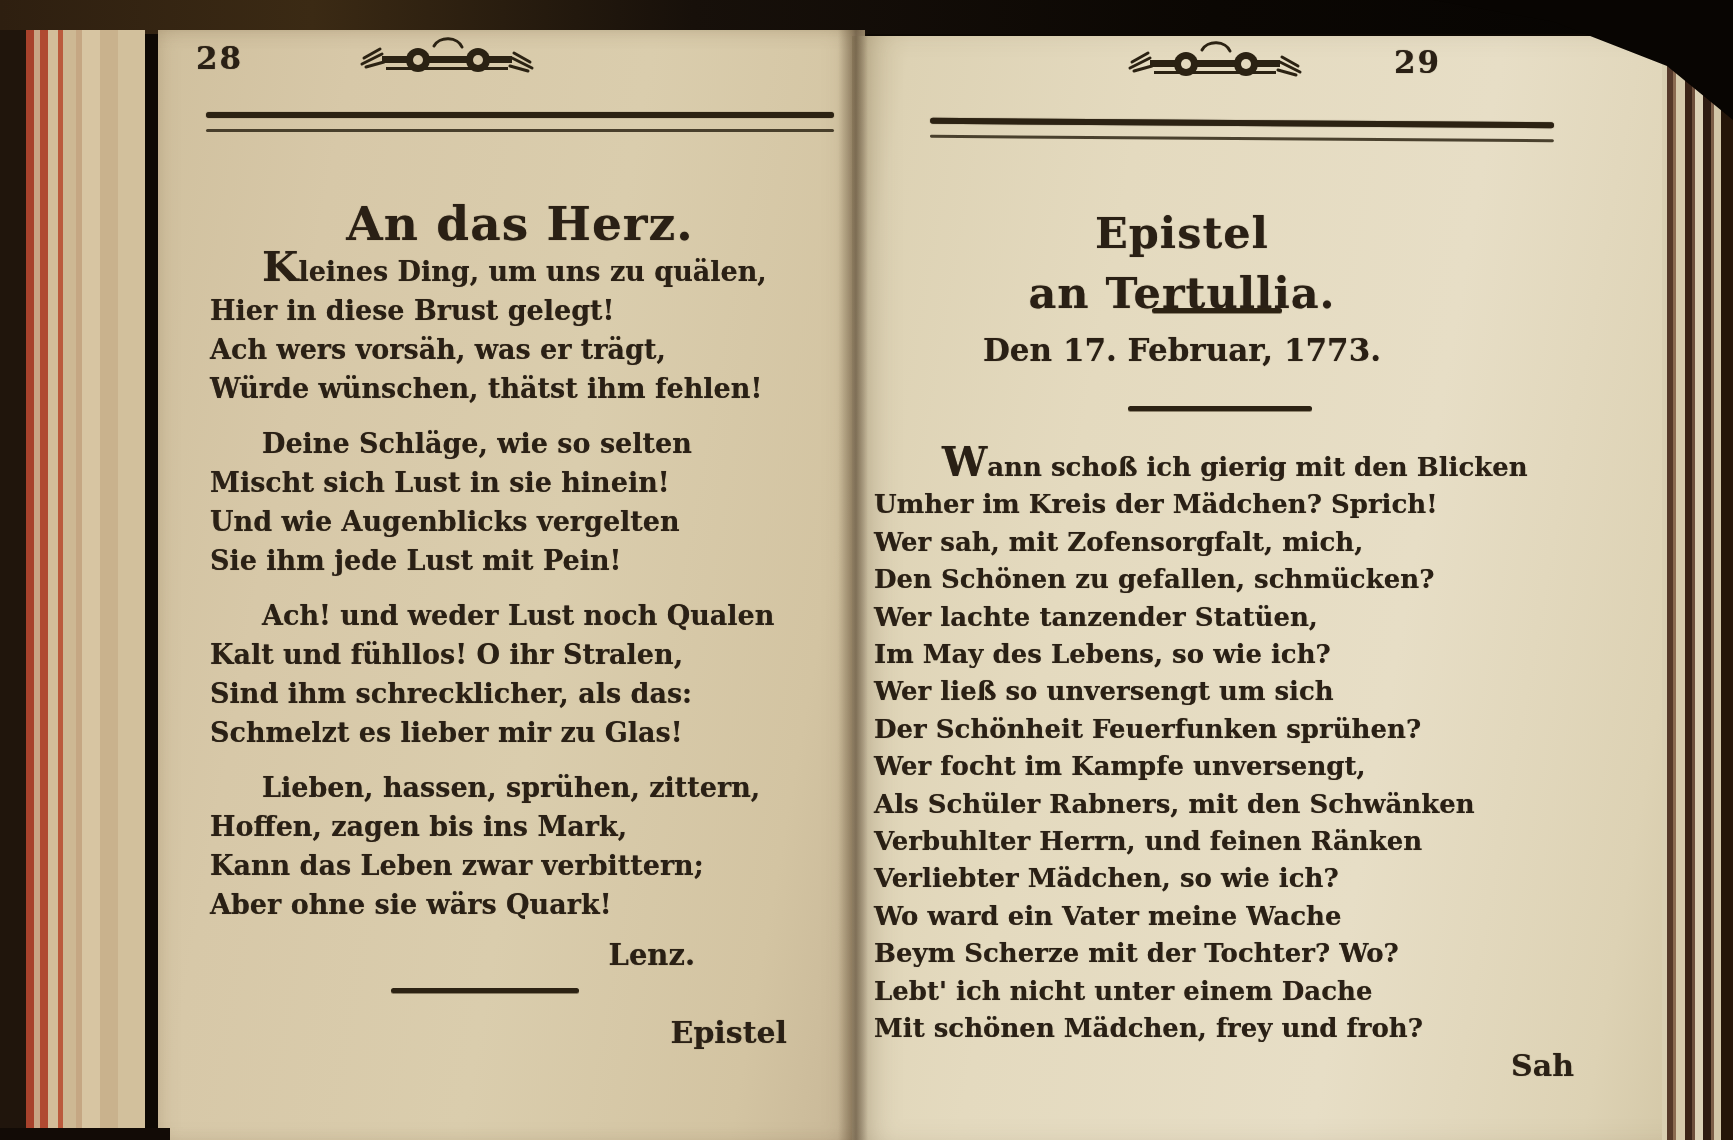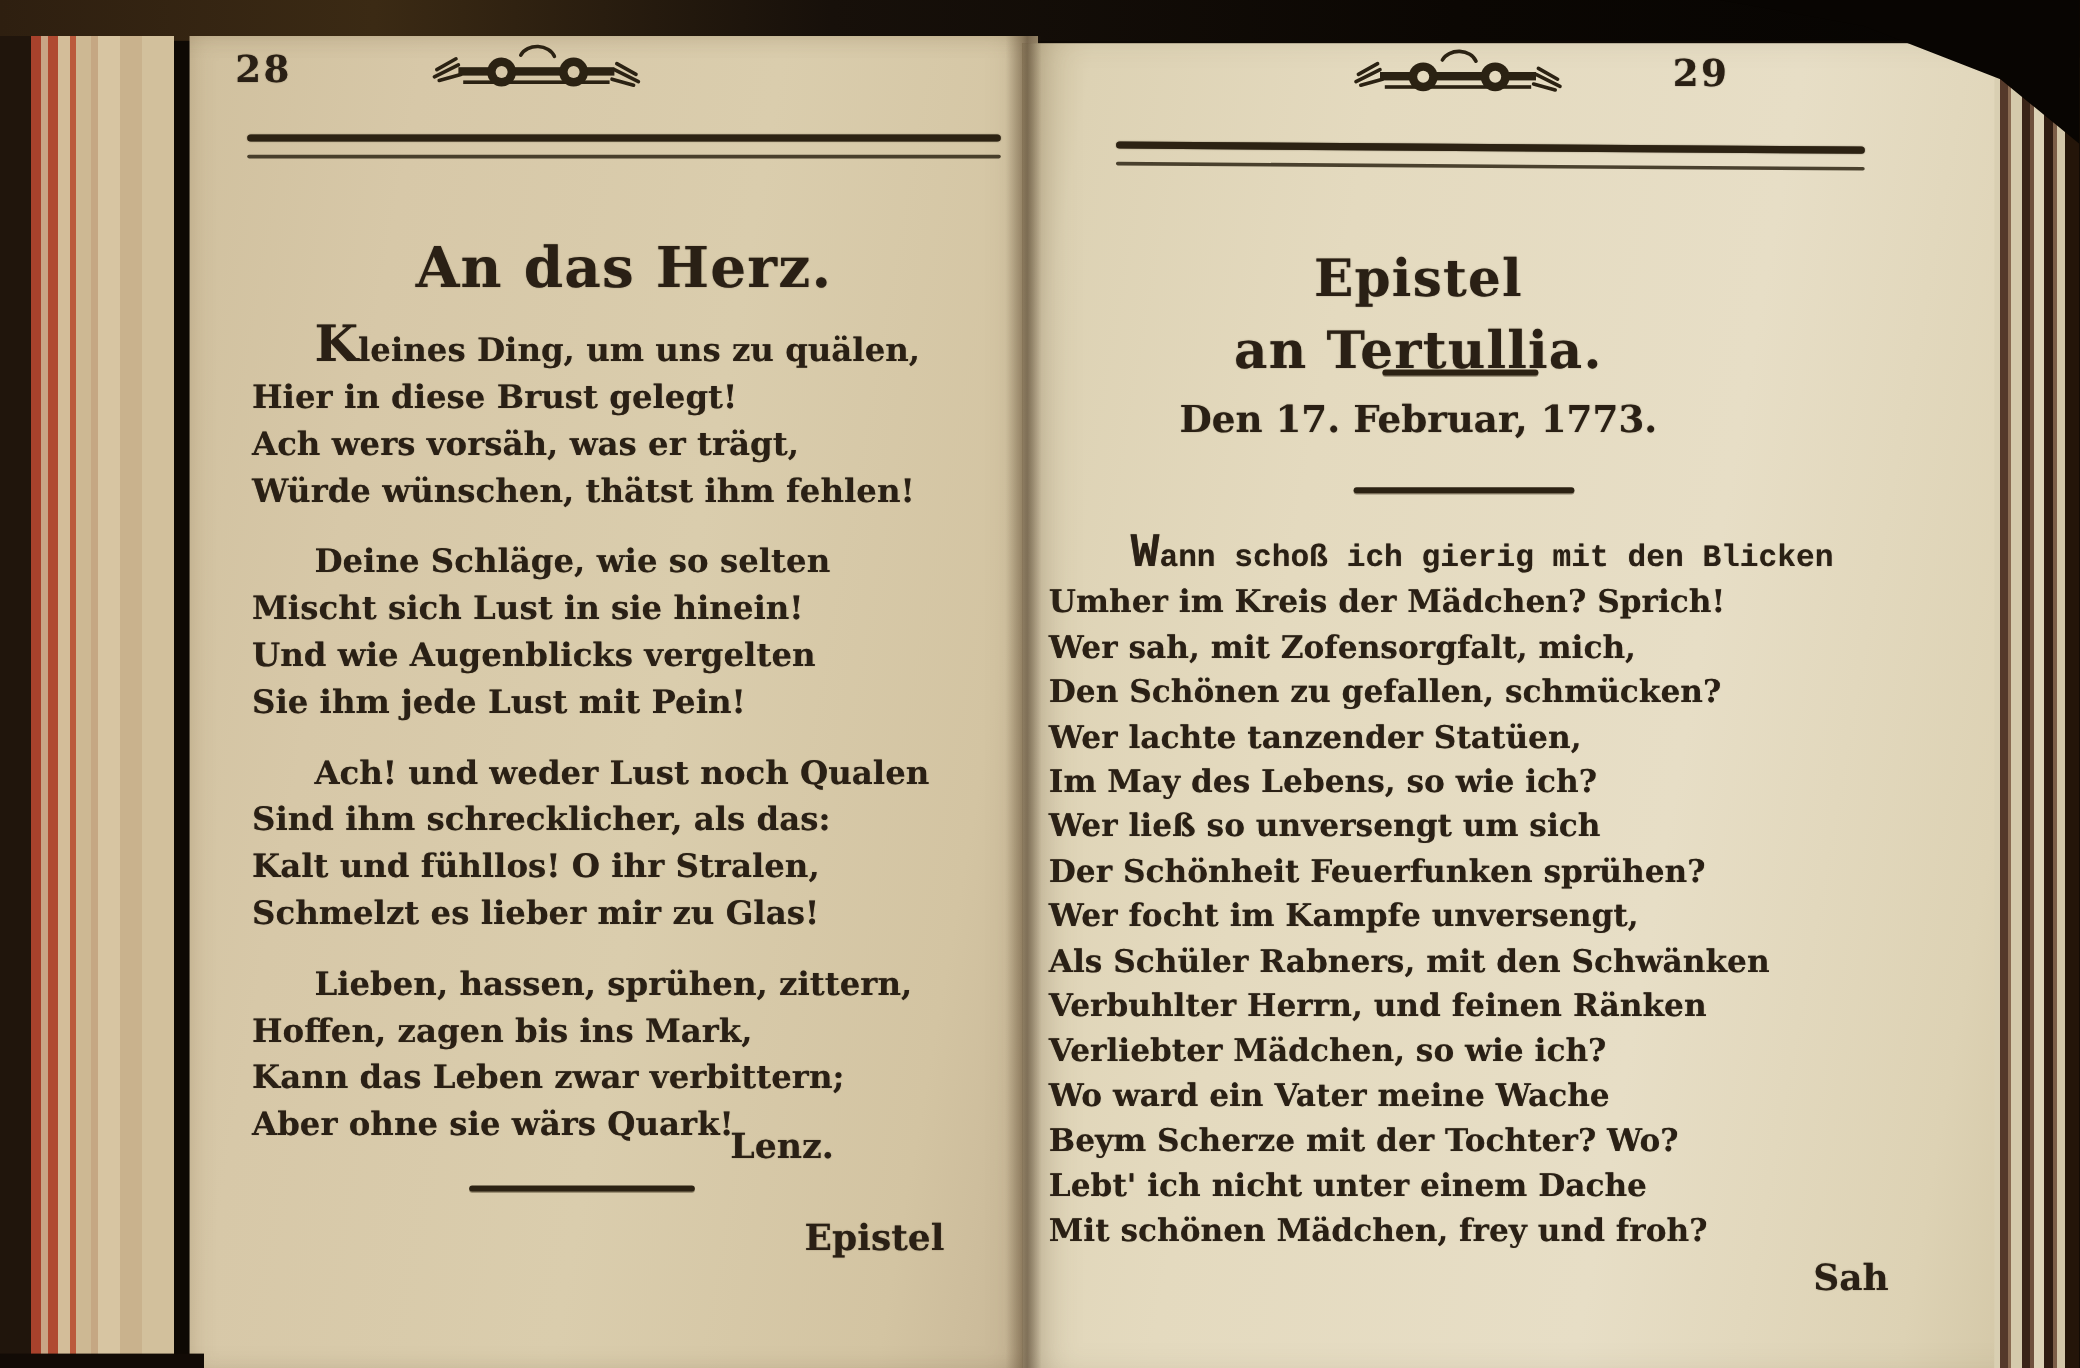--- a/index.html
+++ b/index.html
@@ -44,21 +44,21 @@
   .rule2{position:absolute;}
   .rule2 .thick{height:6px;background:#2c2213;border-radius:3px;
     box-shadow:0 0 1px rgba(44,34,19,.8);}
   .rule2 .thin{height:3px;background:#39301e;margin-top:11px;border-radius:2px;opacity:.9;}
   .title{position:absolute;font-weight:bold;text-align:center;
     text-shadow:0 0 1px rgba(40,30,15,.55);letter-spacing:1px;margin-top:44px;}
   .poem{position:absolute;font-weight:bold;
     text-shadow:0 0 .7px rgba(42,32,18,.55);}
   .line{white-space:nowrap;}
   .stanza{margin-bottom:16px;}
-  .stanza .line:first-child{text-indent:52px;margin-top:20px;}
+  .stanza .line:first-child{text-indent:52px;}
   .lead::first-letter{font-size:1.55em;line-height:.8;}
   .shortrule{position:absolute;height:5px;background:#2c2213;border-radius:3px;
     box-shadow:0 1px 0 rgba(60,48,28,.5);}
   .author{position:absolute;font-size:29px;font-weight:bold;
     text-shadow:0 0 1px rgba(40,30,15,.55);}
   .catchword{position:absolute;font-size:30px;font-weight:bold;
     text-shadow:0 0 1px rgba(40,30,15,.55);}
   
   .pl-num{left:38px;top:10px;}
   .pl-orn{left:198px;top:4px;}
@@ -72,21 +72,21 @@
   .pr-num{left:542px;top:8px;}
   .pr-orn{left:272px;top:2px;}
   .pr-rule{left:78px;top:84px;width:624px;transform:rotate(.4deg);}
   .pr-title1{left:40px;top:128px;width:580px;font-size:43px;}
   .pr-title2{left:40px;top:188px;width:580px;font-size:43px;}
   .pr-rule-a{left:300px;top:272px;width:130px;}
   .pr-date{left:110px;top:296px;width:440px;font-size:31px;font-weight:bold;text-align:center;
     text-shadow:0 0 1px rgba(40,30,15,.55);position:absolute;}
   .pr-rule-b{left:276px;top:370px;width:184px;}
   .pr-poem{left:22px;top:410px;width:650px;font-size:26px;line-height:37.4px;}
-  .pr-poem .line:first-child{text-indent:68px;font-family:Liberation Mono, monospace;}
+  .pr-poem .line:first-child{text-indent:68px;}
   .pr-catch{top:1012px;right:88px;}
 </style>
 </head>
 <body>
 
 <div class="scene">
 
   <div class="top-band"></div>
   <div class="left-edges"></div>
   <div class="right-edges"></div>
@@ -123,22 +123,22 @@
         <div class="line">Würde wünschen, thätst ihm fehlen!</div>
       </div>
       <div class="stanza">
         <div class="line">Deine Schläge, wie so selten</div>
         <div class="line">Mischt sich Lust in sie hinein!</div>
         <div class="line">Und wie Augenblicks vergelten</div>
         <div class="line">Sie ihm jede Lust mit Pein!</div>
       </div>
       <div class="stanza">
         <div class="line">Ach! und weder Lust noch Qualen</div>
+        <div class="line">Kalt und fühllos! O ihr Stralen,</div>
         <div class="line">Sind ihm schrecklicher, als das:</div>
-        <div class="line">Kalt und fühllos! O ihr Stralen,</div>
         <div class="line">Schmelzt es lieber mir zu Glas!</div>
       </div>
       <div class="stanza">
         <div class="line">Lieben, hassen, sprühen, zittern,</div>
         <div class="line">Hoffen, zagen bis ins Mark,</div>
         <div class="line">Kann das Leben zwar verbittern;</div>
         <div class="line">Aber ohne sie wärs Quark!</div>
       </div>
     </div>
 

